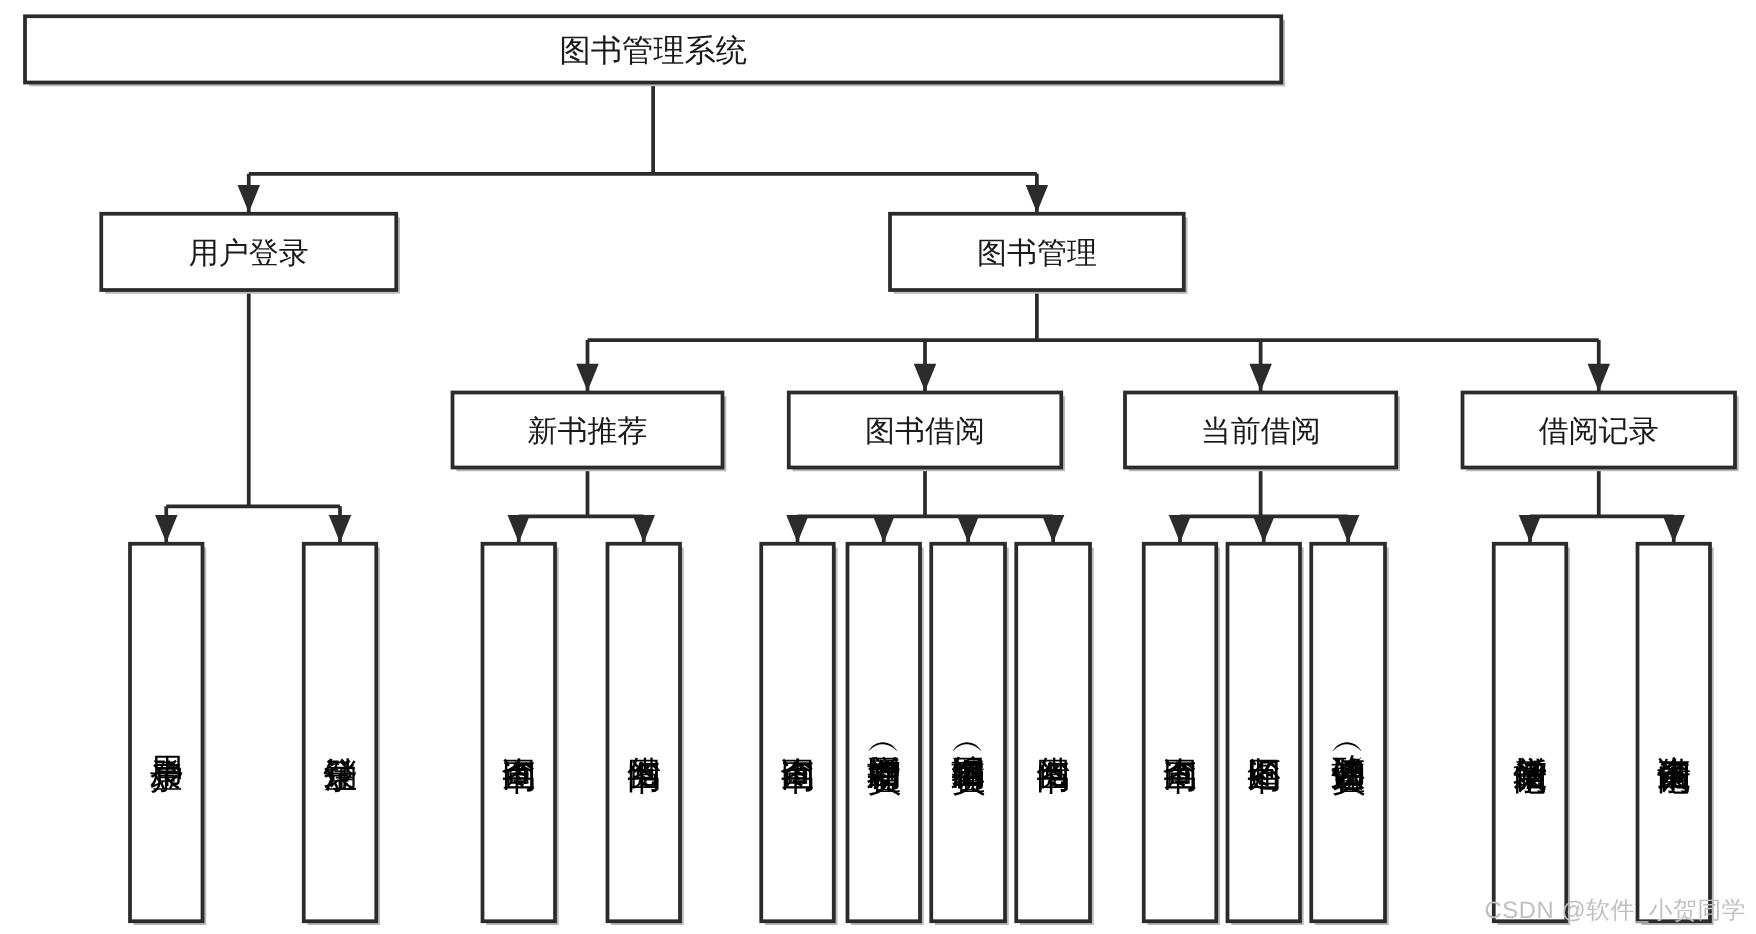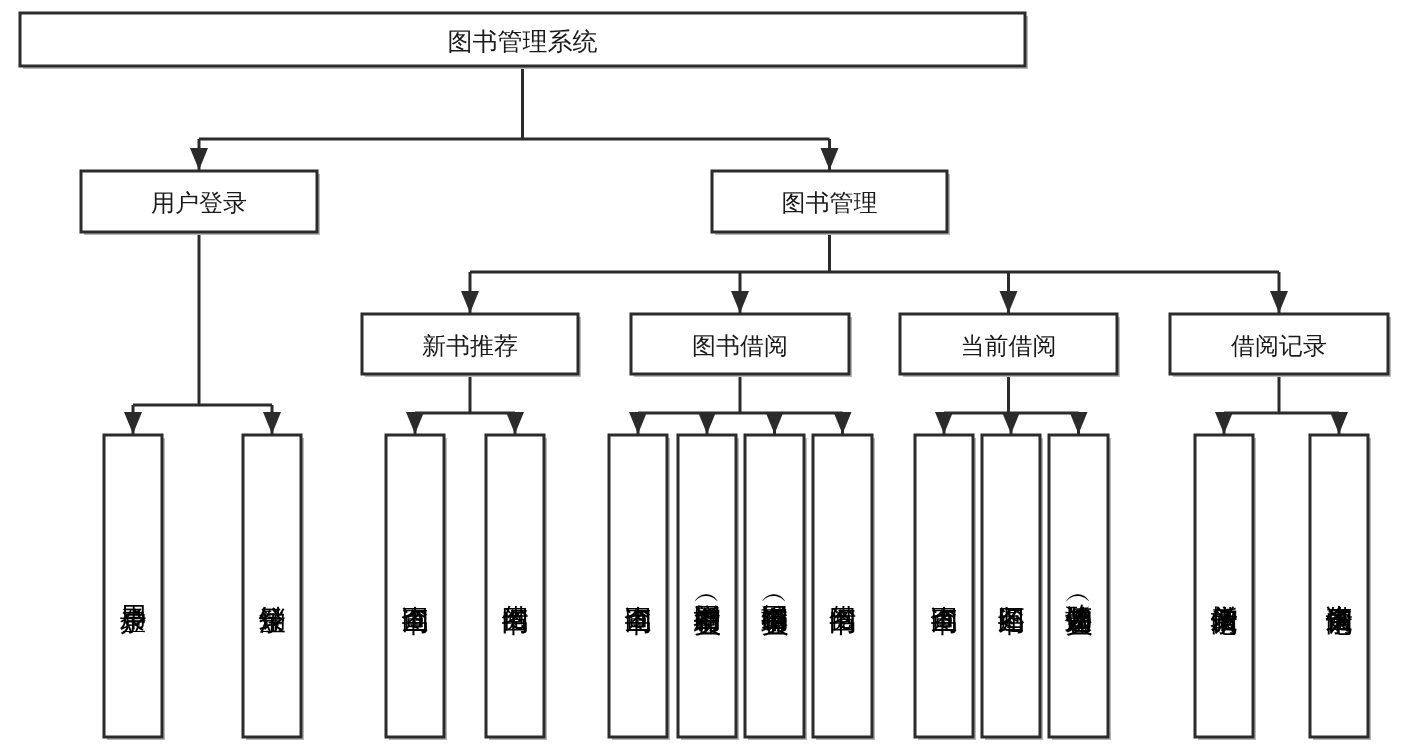--- a/index.html
+++ b/index.html
@@ -242,13 +242,14 @@
         <span class="leaf-label">确认归还（管理员）</span>
       </div>
       <div class="leaf-cell" style="left: 1195px; top: 435px; width: 58px; height: 302px;">
         <span class="leaf-label">新增借阅记录</span>
       </div>
       <div class="leaf-cell" style="left: 1310px; top: 435px; width: 58px; height: 302px;">
         <span class="leaf-label">查询借阅记录</span>
       </div>
     </div>
 
+  <div class="watermark">CSDN @软件_小贺同学</div>
 </div>
 
 </body></html>

